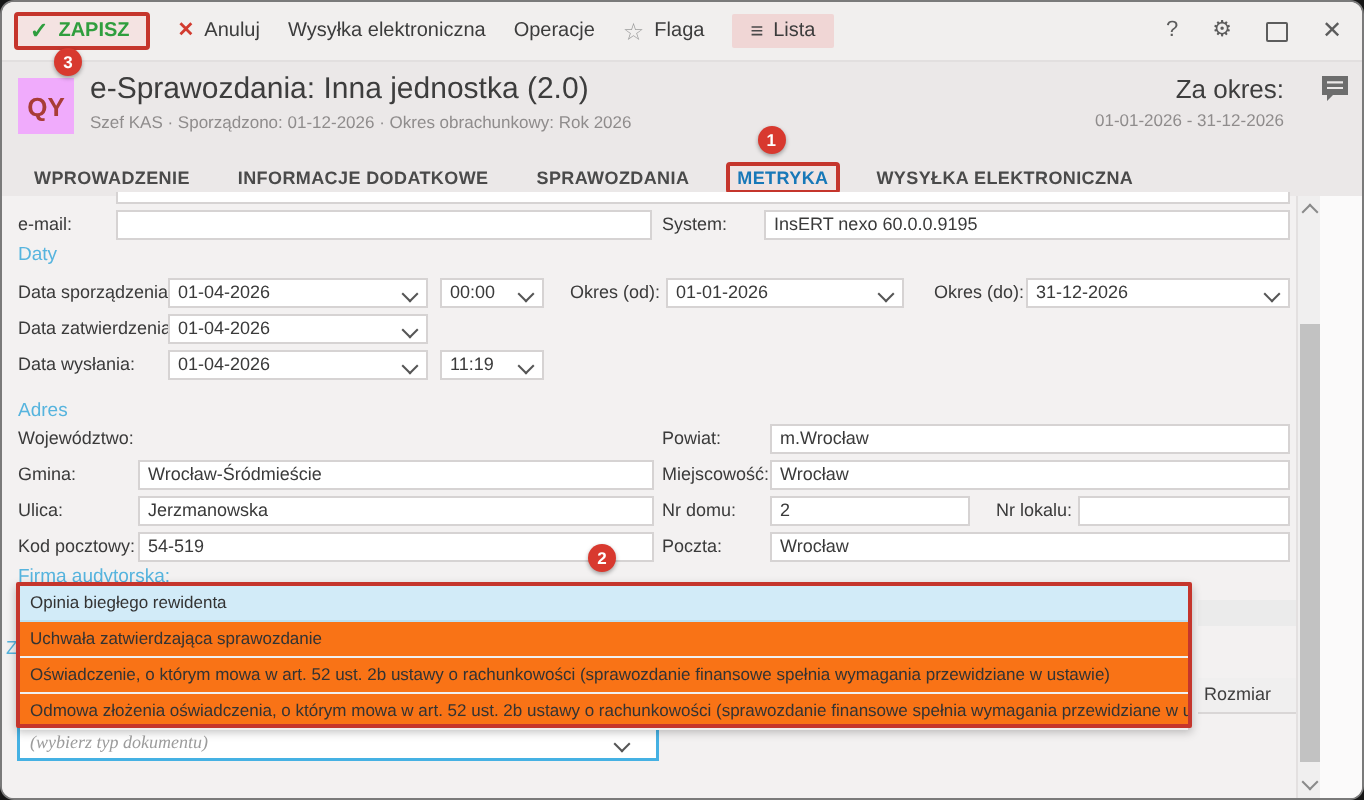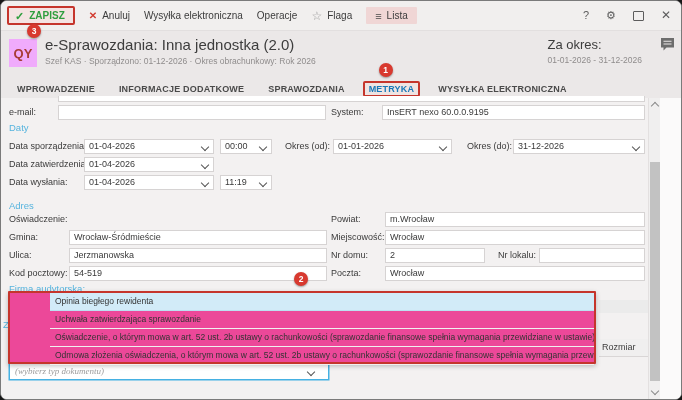--- a/index.html
+++ b/index.html
@@ -24,21 +24,21 @@
   .wc-close{font-size:12px;}
 
   
   .header{position:absolute;top:30px;left:0;right:0;height:48px;background:#ebe8e8;}
   .avatar{position:absolute;left:8px;top:8px;width:28px;height:28px;background:#f0abfc;
           color:#a83c36;font-size:13px;font-weight:700;display:flex;align-items:center;
           justify-content:center;}
   .title-block{position:absolute;left:44px;top:5px;}
   .page-title{font-size:15px;color:#3d3d3d;}
   .page-sub{font-size:8.5px;color:#8f8c8c;margin-top:3px;}
-  .period-block{position:absolute;right:39px;top:6px;text-align:left;}
+  .period-block{position:absolute;right:39px;top:6px;text-align:right;}
   .period-label{font-size:13px;color:#3d3d3d;}
   .period-value{font-size:8.5px;color:#8f8c8c;margin-top:3px;}
   .note-ic{position:absolute;right:6px;top:6px;}
 
   
   .tabbar{position:absolute;top:78px;left:0;right:0;height:19px;background:#ebe8e8;
           display:flex;align-items:center;gap:12px;padding-left:10px;font-size:9px;
           font-weight:700;letter-spacing:.2px;color:#4a4a4a;}
   .tab{padding:1px 4px;border:2px solid transparent;white-space:nowrap;}
   .tab.active{color:#1878b8;border-color:#c5352c;border-radius:2px;background:#efe4e3;}
@@ -52,23 +52,23 @@
   .content{position:absolute;top:97px;left:0;right:0;bottom:0;background:#f3f1f1;}
   .lbl{position:absolute;font-size:9px;color:#3a3a3a;line-height:15px;white-space:nowrap;}
   .fld{position:absolute;height:15px;background:#fff;border:1px solid #d6d3d3;
        font-size:9px;line-height:13px;padding:0 4px;color:#3a3a3a;white-space:nowrap;
        overflow:hidden;box-sizing:border-box;}
   .chev{position:absolute;right:5px;top:4px;width:5px;height:5px;border-right:1.3px solid #555;
         border-bottom:1.3px solid #555;transform:rotate(45deg);}
   .sect{position:absolute;font-size:9.5px;color:#56b4de;white-space:nowrap;}
 
   
-  .dropdown{position:absolute;left:7px;top:193px;width:588px;height:73px;background:#ec4899;
+  .dropdown{position:absolute;left:7px;top:193px;width:588px;height:73px;background:#f97316;
             border:2px solid #c5352c;border-radius:1px;z-index:10;box-sizing:border-box;
-            box-shadow:0 2px 5px rgba(0,0,0,.25);padding-left:40px;}
+            box-shadow:0 2px 5px rgba(0,0,0,.25);}
   .dd-item{height:17px;line-height:17px;padding:0 5px;font-size:8.5px;color:#333;
            white-space:nowrap;overflow:hidden;border-bottom:1px solid #f0f0f0;}
   .dd-item.sel{background:#d2ebf8;border-bottom:1px solid #bcdff1;}
 
   
   .combobox{position:absolute;left:8px;top:264px;width:320px;height:18px;background:#fff;
             border:1px solid #45b1e3;box-shadow:0 0 0 .5px #45b1e3;box-sizing:border-box;font-family:Liberation Serif, serif;}
   .combobox .ph{font-size:9px;font-style:italic;color:#9c9c9c;line-height:16px;padding-left:5px;
                 display:block;}
   .combobox .chev{top:6px;right:14px;}
@@ -198,21 +198,21 @@
       <span>01-04-2026</span>
       <span class="chev"></span>
     </div>
     <div class="fld" style="left:219px;top:77px;width:52px;">
       <span>11:19</span>
       <span class="chev"></span>
     </div>
 
     <span class="sect" style="left:8px;top:102px;">Adres</span>
 
-    <span class="lbl" style="left:8px;top:114px;">Oświadczenie:</span>
+    <span class="lbl" style="left:8px;top:114px;">Województwo:</span>
     <span class="lbl" style="left:330px;top:114px;">Powiat:</span>
     <div class="fld" style="left:384px;top:114px;width:260px;">m.Wrocław</div>
 
     <span class="lbl" style="left:8px;top:132px;">Gmina:</span>
     <div class="fld" style="left:68px;top:132px;width:258px;">Wrocław-Śródmieście</div>
     <span class="lbl" style="left:330px;top:132px;">Miejscowość:</span>
     <div class="fld" style="left:384px;top:132px;width:260px;">Wrocław</div>
 
     <span class="lbl" style="left:8px;top:150px;">Ulica:</span>
     <div class="fld" style="left:68px;top:150px;width:258px;">Jerzmanowska</div>

